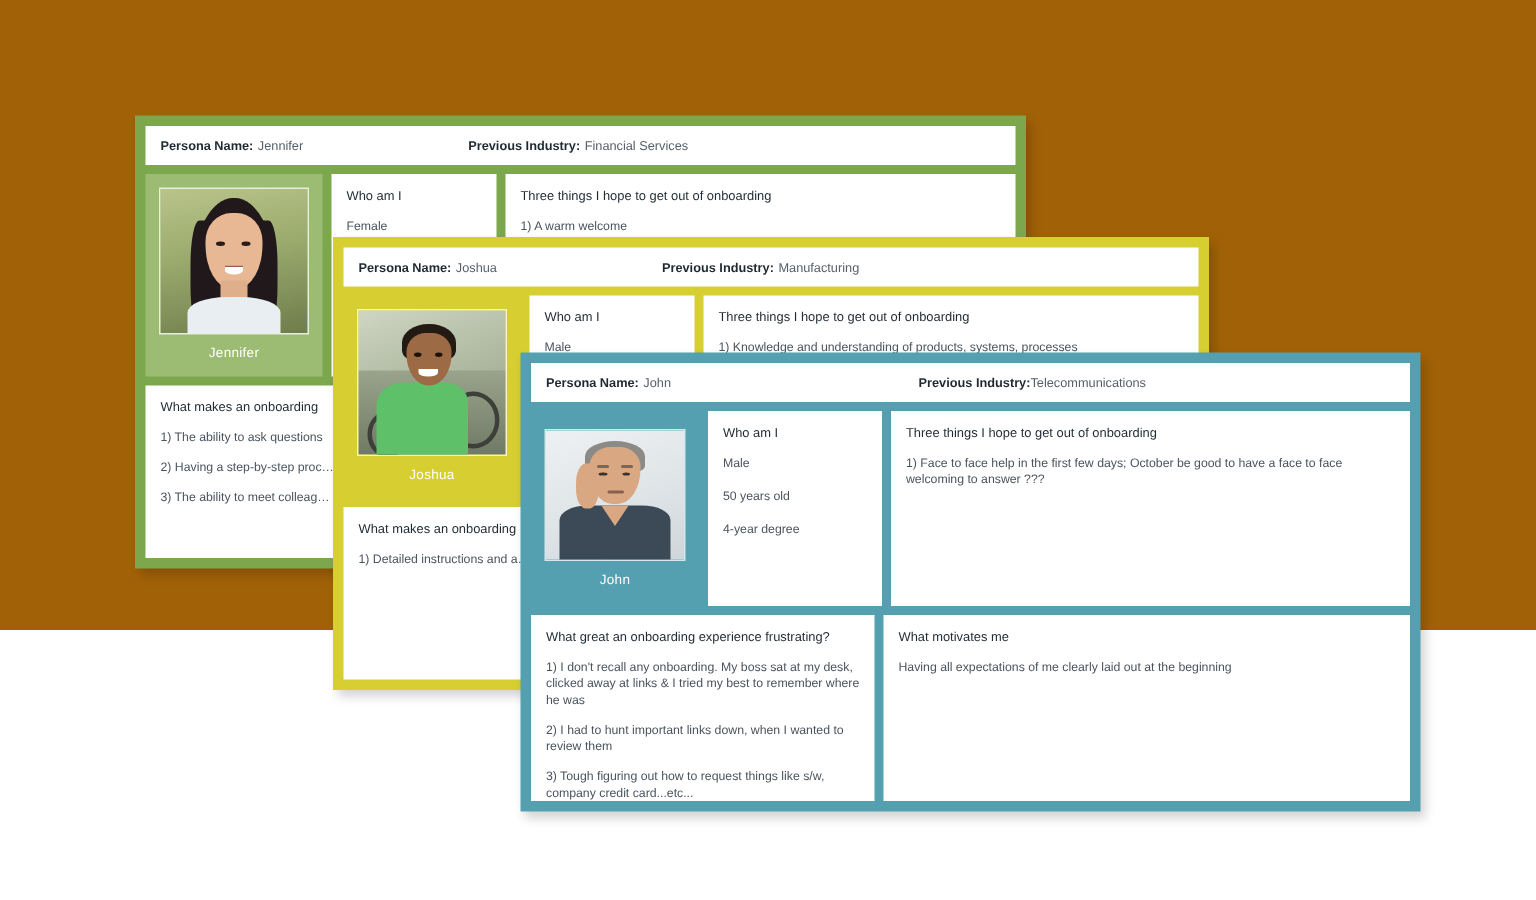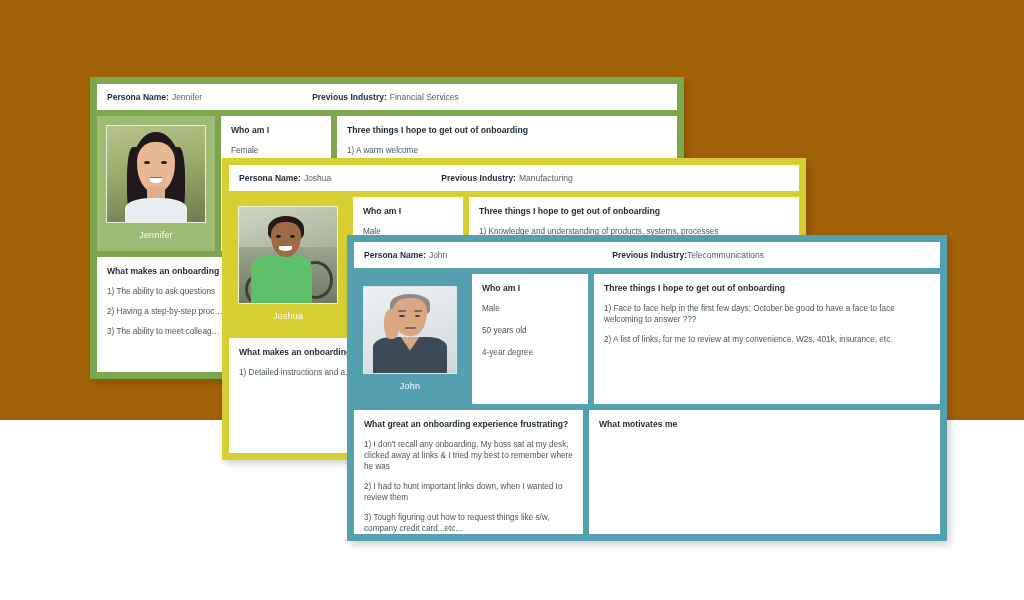--- a/index.html
+++ b/index.html
@@ -96,21 +96,21 @@
   }
 
   .panel {
     background: #ffffff;
     box-sizing: border-box;
     padding: 9px 10px;
     overflow: hidden;
   }
   .panel-title {
     font-size: 8.6px;
-    font-weight: bold;
+    font-weight: normal;
     color: #1f2a33;
     line-height: 1.25;
     margin-bottom: 9px;
   }
   .panel-line {
     font-size: 8.2px;
     color: #4a545e;
     line-height: 1.35;
     margin-bottom: 9px;
   }
@@ -447,34 +447,34 @@
         <div class="panel who-col">
           <div class="panel-title">Who am I</div>
           <div class="panel-line">Male</div>
           <div class="panel-line">50 years old</div>
           <div class="panel-line">4-year degree</div>
         </div>
 
         <div class="panel three-col">
           <div class="panel-title">Three things I hope to get out of onboarding</div>
           <div class="panel-line">1) Face to face help in the first few days; October be good to have a face to face welcoming to answer ???</div>
-          <div class="panel-line">2) A list of links, for me to review at my convenience.  W2s, 401k, insurance, etc.</div>
         </div>
       </div>
 
       <div class="card-bottom">
 
         <div class="panel frustrating-col">
           <div class="panel-title">What great an onboarding experience frustrating?</div>
           <div class="panel-line">1) I don't recall any onboarding.  My boss sat at my desk, clicked away at links &amp; I tried my best to remember where he was</div>
           <div class="panel-line">2) I had to hunt important links down, when I wanted to review them</div>
           <div class="panel-line">3) Tough figuring out how to request things like s/w, company credit card...etc...</div>
         </div>
 
         <div class="panel motivates-col">
           <div class="panel-title">What motivates me</div>
+          <div class="panel-line">Having all expectations of me clearly laid out at the beginning</div>
         </div>
       </div>
 
     </div>
   </div>
 
 </div>
 
 </body></html>

